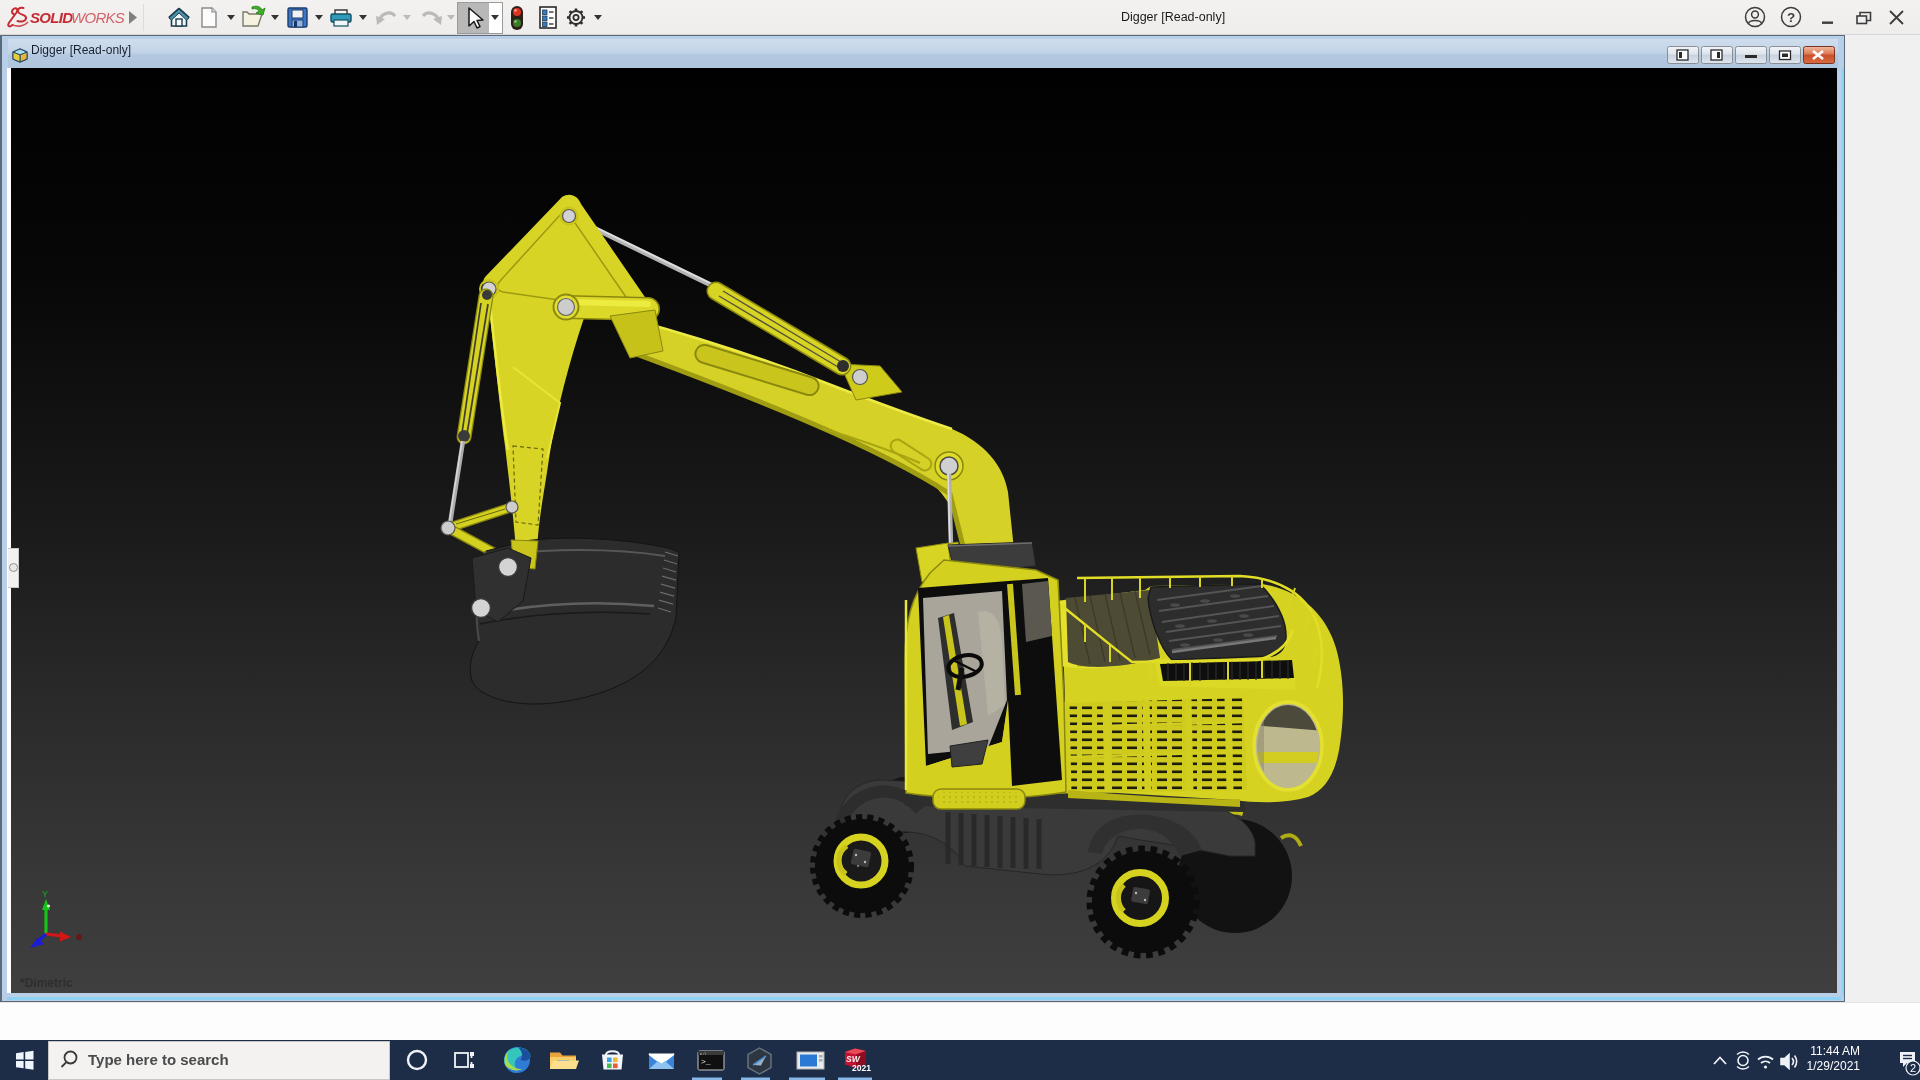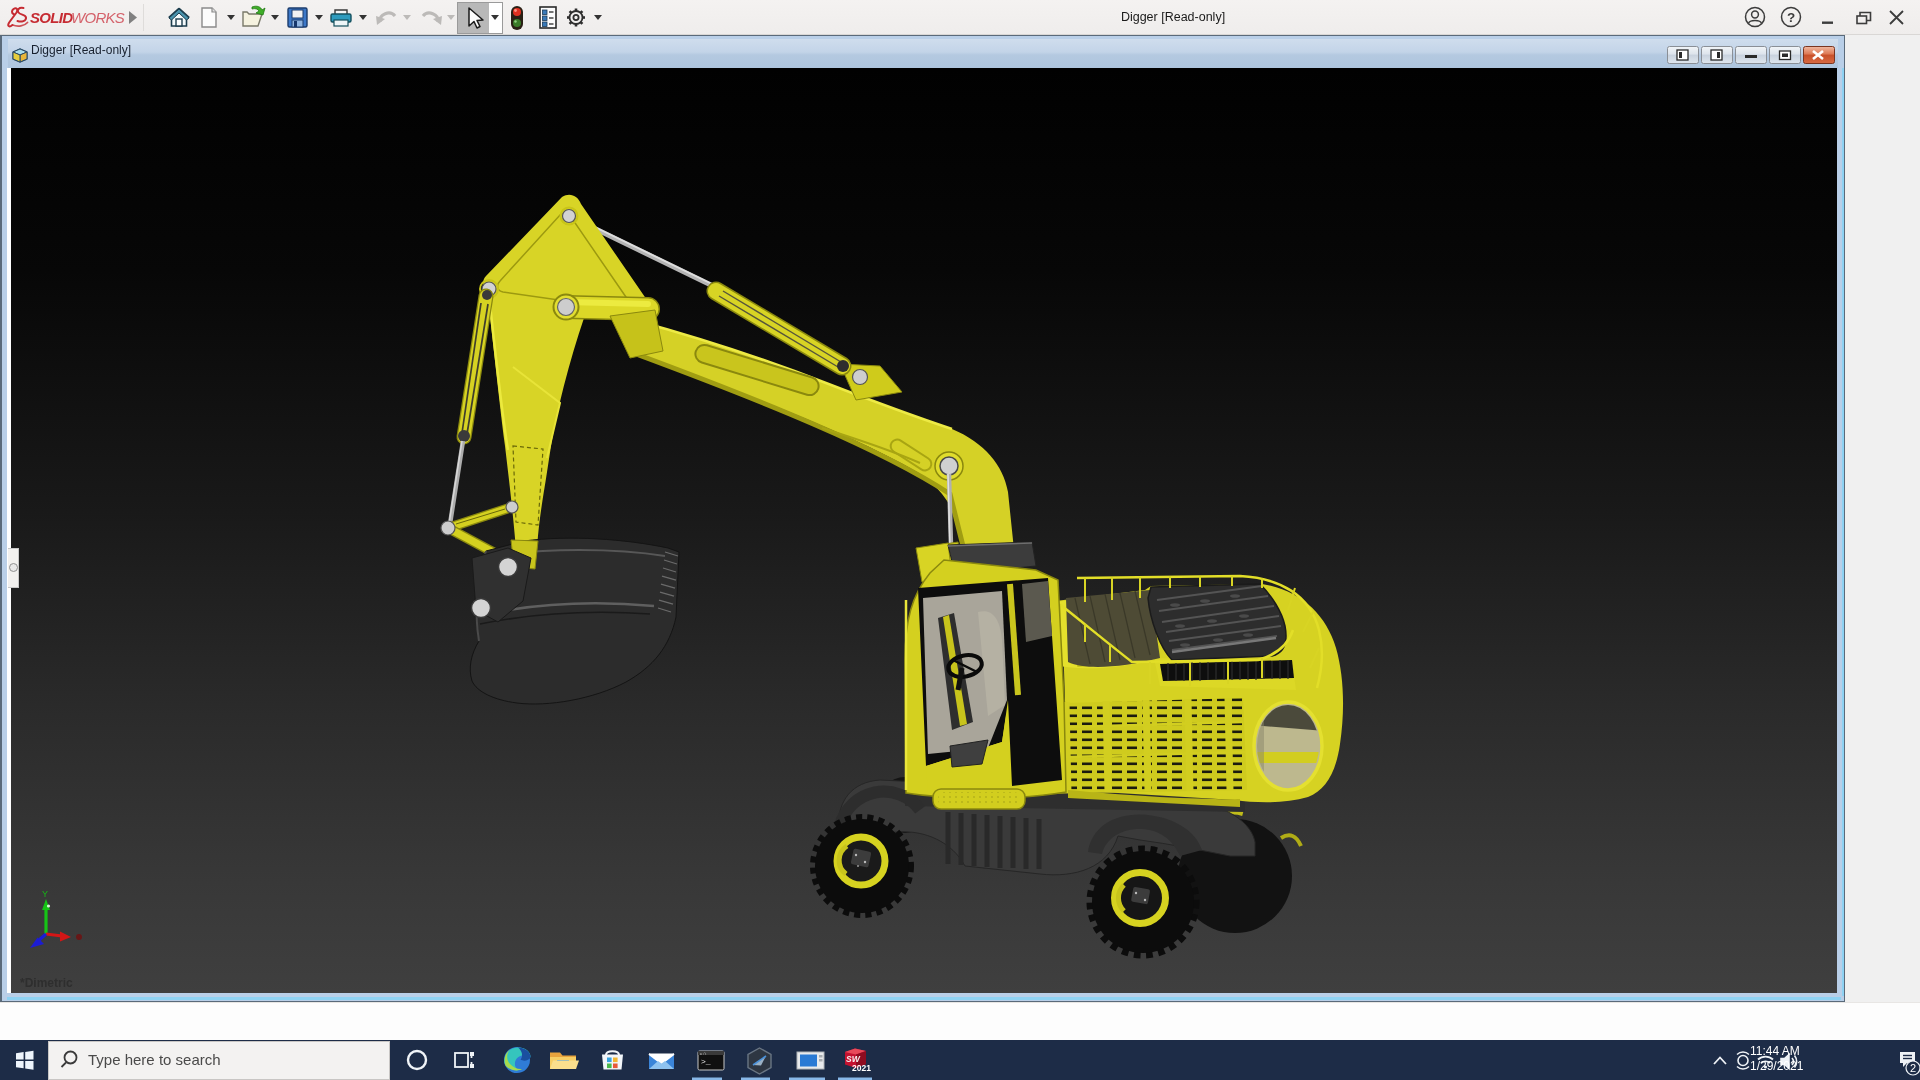--- a/index.html
+++ b/index.html
@@ -26,22 +26,22 @@
   #ftab:after{content:"";position:absolute;left:1px;top:14px;width:7px;height:7px;border:1px solid #909090;
     border-radius:50%;background:#e8e8e8;}
   #dimetric{position:absolute;left:20px;top:976px;font-size:12px;font-weight:bold;color:#2e2e2e;}
   
   #status{position:absolute;left:0;top:1002px;width:1920px;height:38px;background:#fdfdfd;
     border-top:1px solid #e8e6e4;}
   
   #taskbar{position:absolute;left:0;top:1040px;width:1920px;height:40px;background:#1d2c47;}
   #search{position:absolute;left:48px;top:1041px;width:342px;height:39px;background:#f3f2f1;
     border:1px solid #c8c6c4;box-sizing:border-box;}
-  #searchtext{position:absolute;left:88px;top:1051px;font-size:15px;color:#4a4a4a;}
-  #clock{position:absolute;right:60px;top:1044px;width:110px;text-align:left;
+  #searchtext{position:absolute;left:88px;top:1051px;font-size:15px;color:#4a4a4a;font-weight:bold;}
+  #clock{position:absolute;right:60px;top:1044px;width:110px;text-align:right;
     font-size:12px;color:#fff;line-height:15px;}
 </style>
 </head>
 <body>
 <div id="titlebar"></div>
 <div id="apptitle">Digger [Read-only]</div>
 <svg class="abs" id="toolbar-svg" style="left:0;top:0" width="1920" height="36" viewBox="0 0 1920 36">
 
   <g stroke="#c62b32" fill="none" stroke-linecap="round">
     <path d="M12.5 25 C8.5 28 7 25.5 9.5 22 L16.5 12.5 C18.5 9.5 16.5 7 13.5 9 C11.5 10.5 11.5 13 13.5 14" stroke-width="2"></path>

